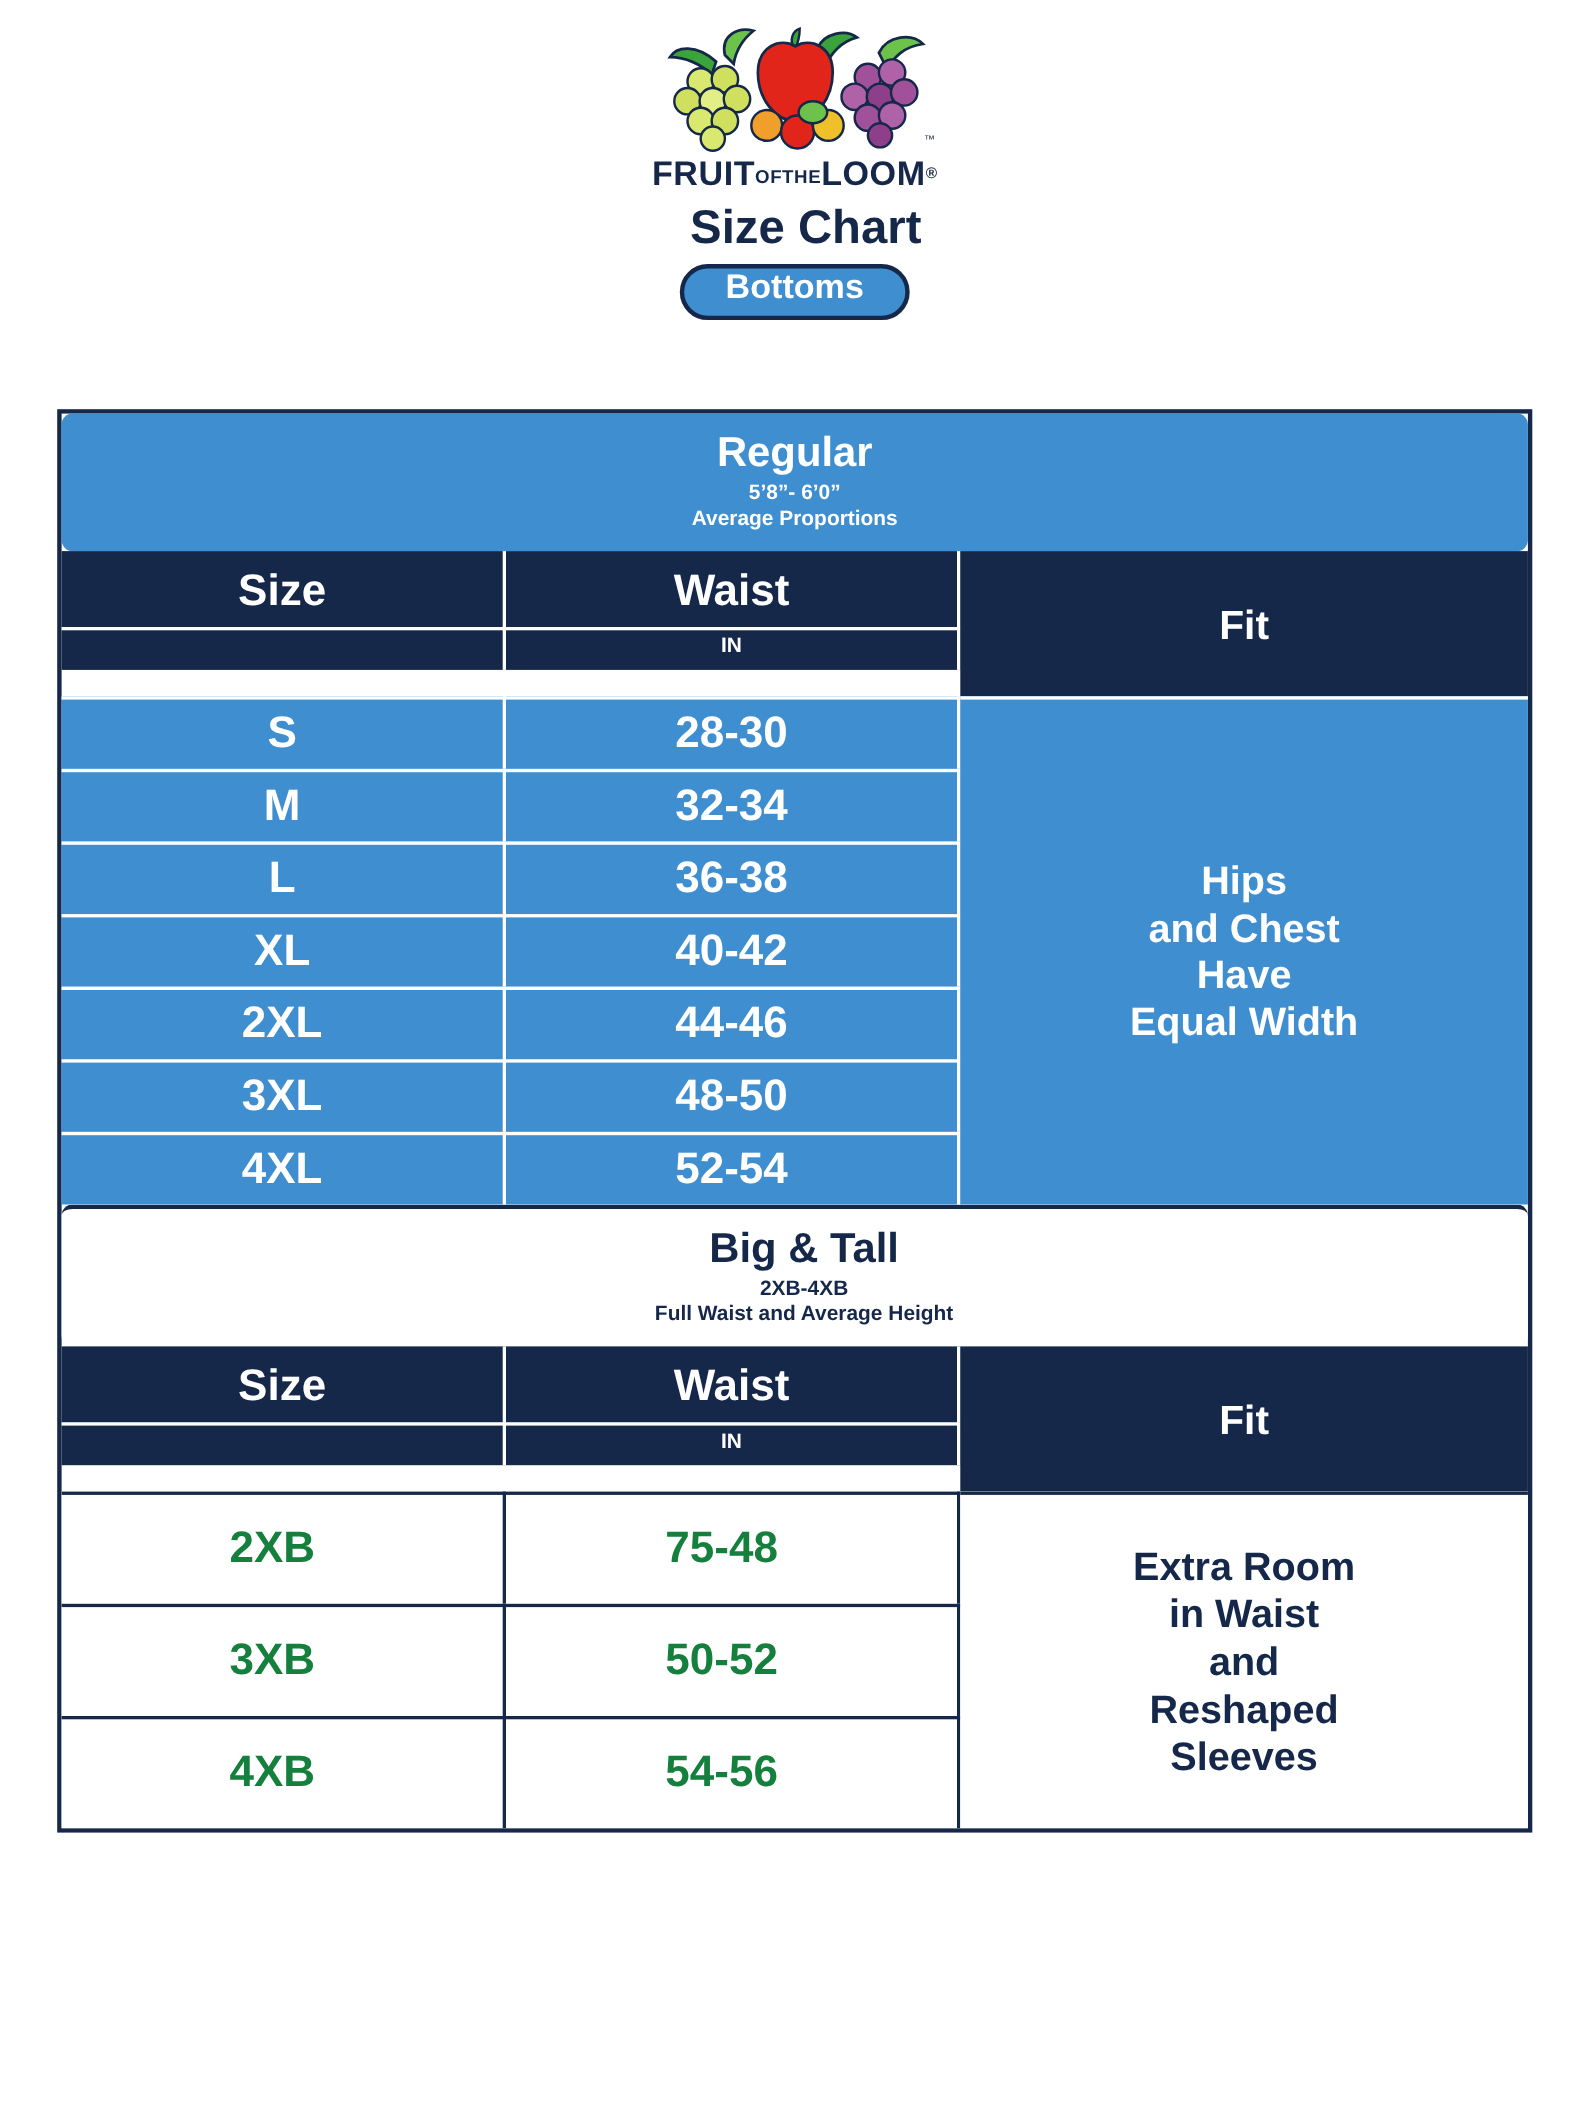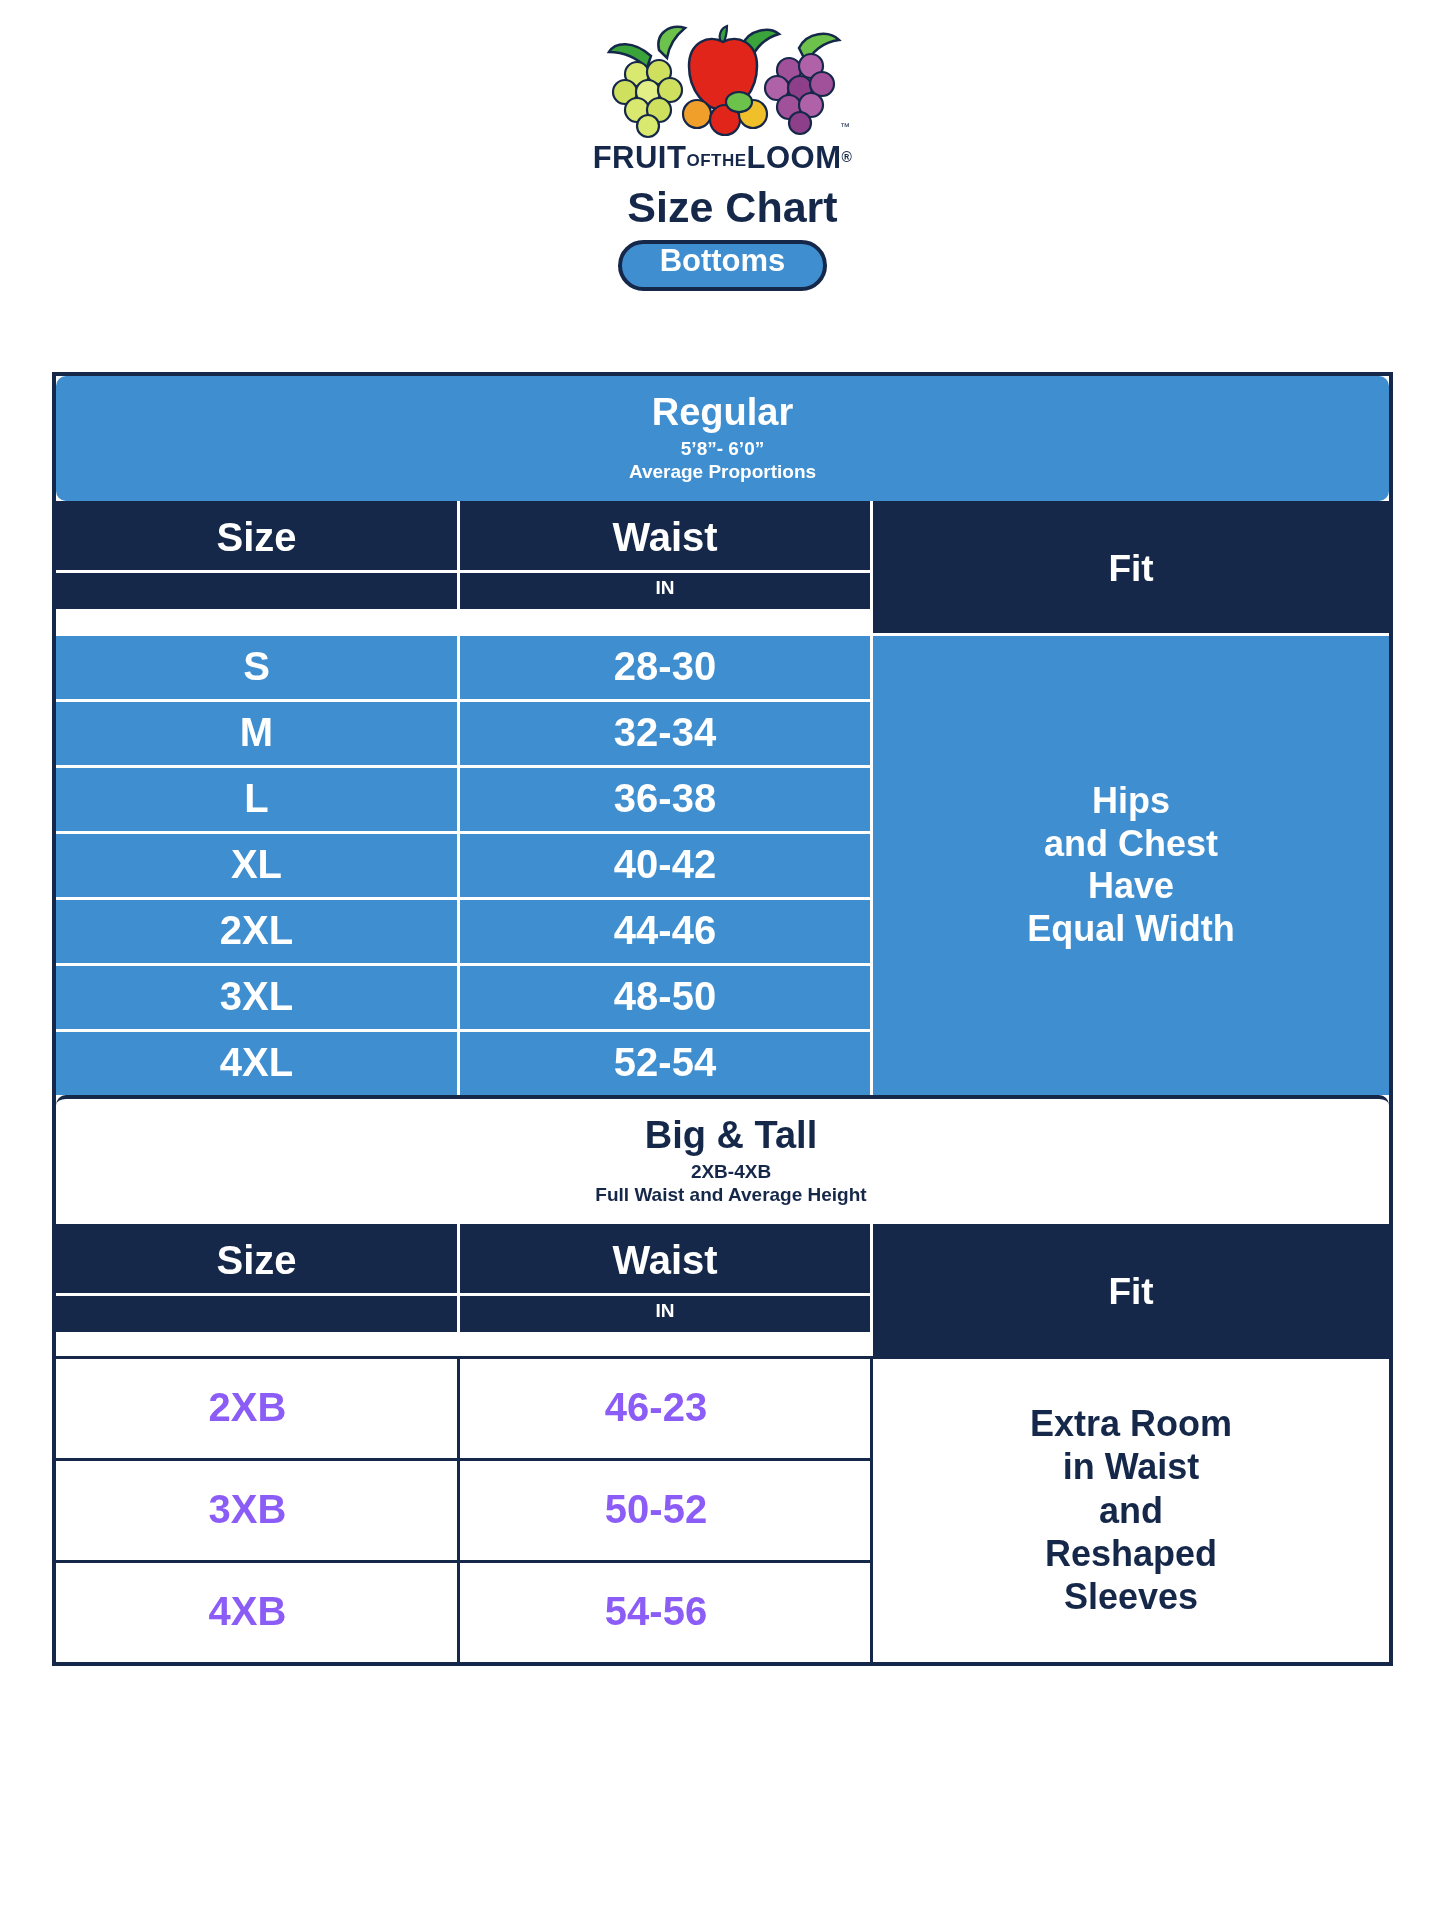--- a/index.html
+++ b/index.html
@@ -171,21 +171,21 @@
     line-height: 1.18;
     display: flex;
     align-items: center;
     justify-content: center;
     border-top: 3px solid #ffffff;
   }
 
   
   .rowcell-white {
     background: #ffffff;
-    color: #8b5cf6;
+    color: #15803d;
     text-align: center;
     font-weight: bold;
     font-size: 40px;
     padding: 26px 18px 28px 0;
     border-right: 3px solid #16284a;
     border-top: 3px solid #16284a;
   }
   .fit-white {
     background: #ffffff;
     color: #16284a;
@@ -341,21 +341,21 @@
       <div class="cell hdr last fit-cell" style="height:132px;">Fit</div>
     </div>
 
     <div class="grid">
       <div class="cell">
         <div class="rowcell-white">2XB</div>
         <div class="rowcell-white">3XB</div>
         <div class="rowcell-white">4XB</div>
       </div>
       <div class="cell">
-        <div class="rowcell-white">46-23</div>
+        <div class="rowcell-white">75-48</div>
         <div class="rowcell-white">50-52</div>
         <div class="rowcell-white">54-56</div>
       </div>
       <div class="cell fit-white">
         <div>
           <div>Extra Room</div>
           <div>in Waist</div>
           <div>and</div>
           <div>Reshaped</div>
           <div>Sleeves</div>

